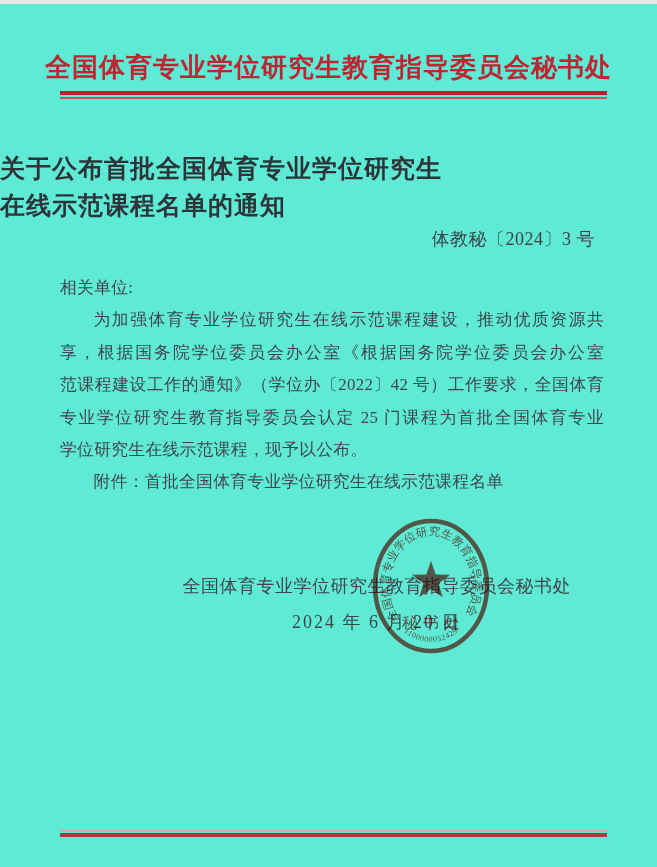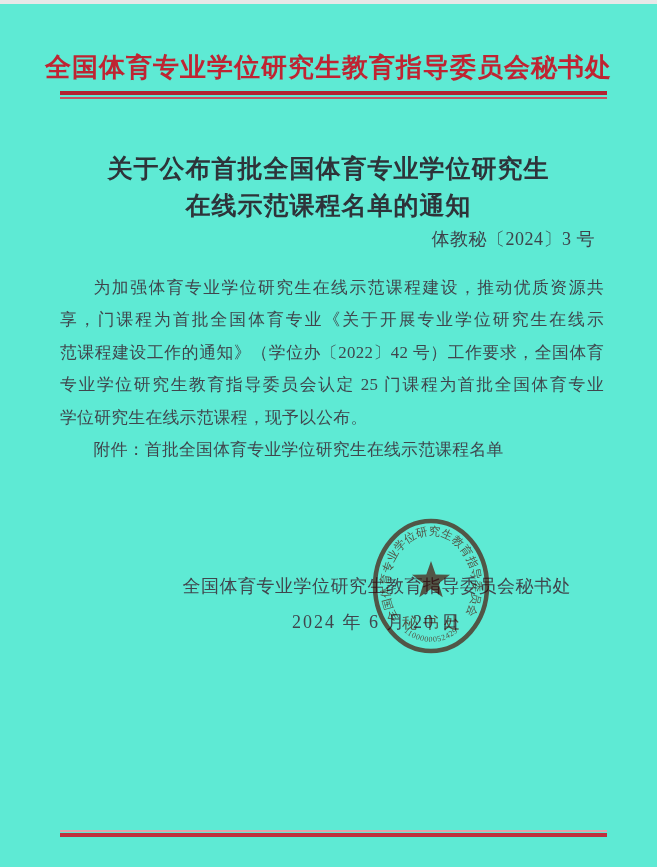--- a/index.html
+++ b/index.html
@@ -18,21 +18,21 @@
     font-size:26px;font-weight:700;letter-spacing:1px;
     color:#bf2432;
   }
   .head-rule{position:absolute;left:60px;width:547px;top:87px;}
   .head-rule .thick{height:4px;background:#b32231;}
   .head-rule .gap{height:2px;}
   .head-rule .thin{height:2px;background:#c9515e;}
   
   .doc-title{
     position:absolute;top:146px;left:0;right:0;
-    text-align:center;
+    text-align:left;
     font-size:25px;font-weight:700;line-height:37px;
     letter-spacing:1px;color:#2e3339;white-space:nowrap;
   }
   
   .doc-number{
     position:absolute;top:223px;right:62px;
     font-size:18px;color:#3d434a;letter-spacing:0.5px;white-space:nowrap;
   }
   
   .body-text{
@@ -77,22 +77,23 @@
   </div>
 
   <div class="doc-title">
     <div>关于公布首批全国体育专业学位研究生</div>
     <div>在线示范课程名单的通知</div>
   </div>
 
   <div class="doc-number">体教秘〔2024〕3 号</div>
 
   <div class="body-text">
+    <div class="line">相关单位:</div>
     <div class="line j ind">为加强体育专业学位研究生在线示范课程建设，推动优质资源共</div>
-    <div class="line j">享，门课程为首批全国体育专业《关于开展专业学位研究生在线示</div>
+    <div class="line j">享，根据国务院学位委员会办公室《根据国务院学位委员会办公室</div>
     <div class="line j">范课程建设工作的通知》（学位办〔2022〕42 号）工作要求，全国体育</div>
     <div class="line j">专业学位研究生教育指导委员会认定 25 门课程为首批全国体育专业</div>
     <div class="line">学位研究生在线示范课程，现予以公布。</div>
     <div class="line ind">附件：首批全国体育专业学位研究生在线示范课程名单</div>
   </div>
 
   <div class="signature-block">
     <div class="org">全国体育专业学位研究生教育指导委员会秘书处</div>
     <div class="date">2024 年 6 月 20 日</div>
   </div>

